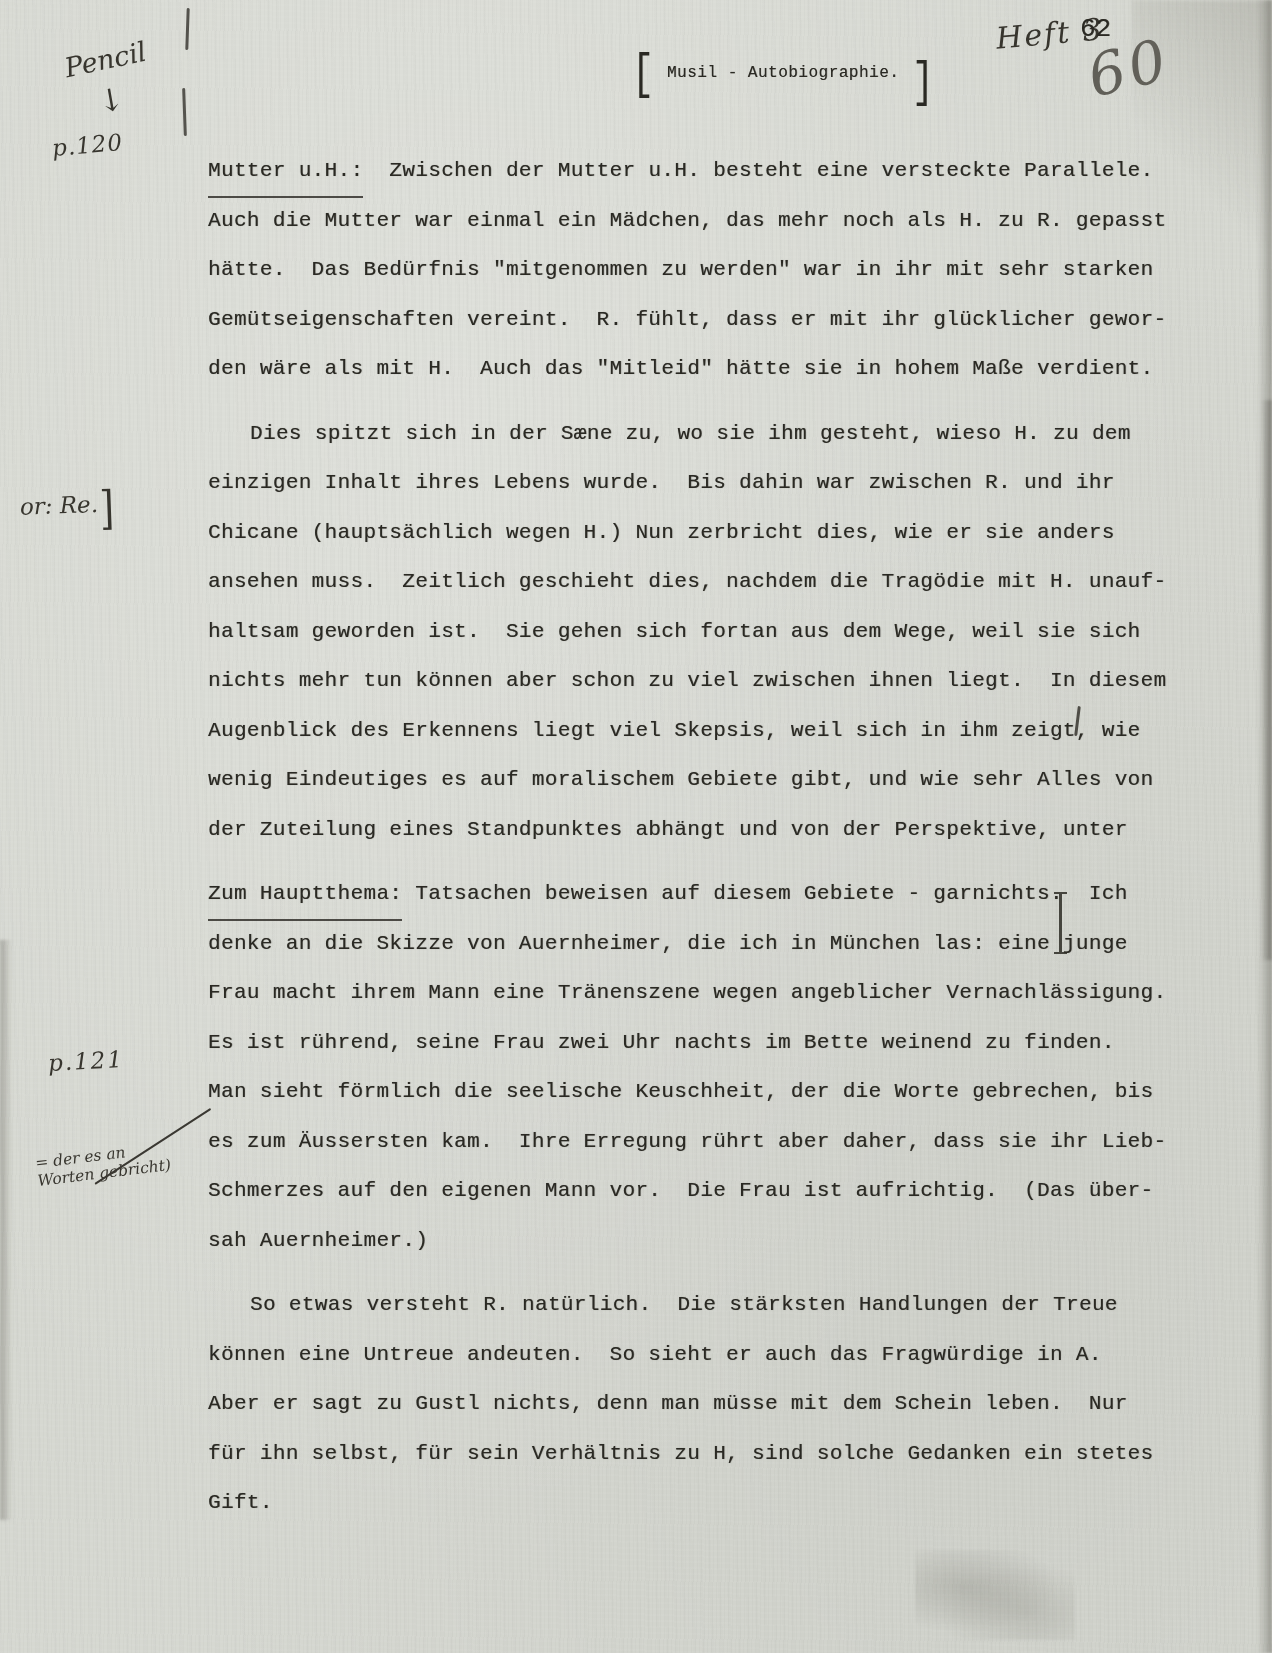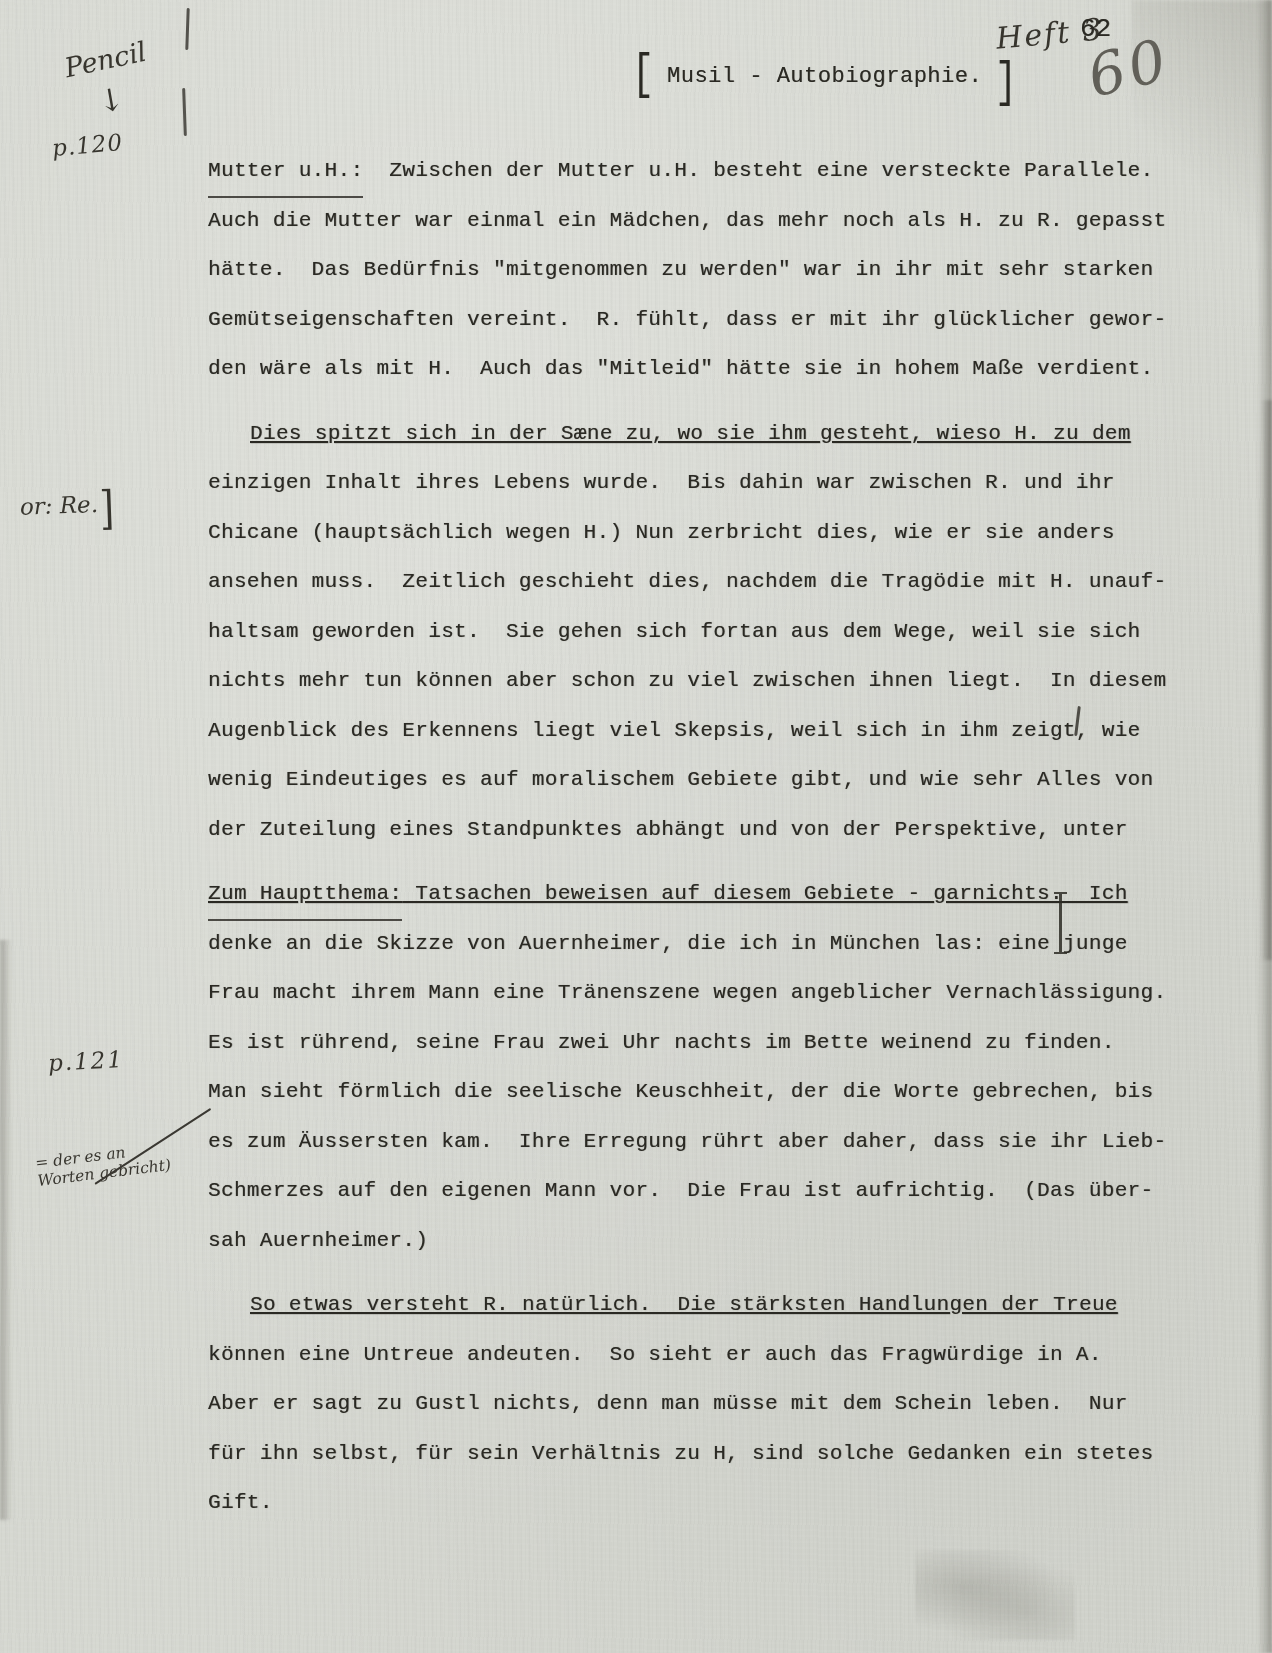--- a/index.html
+++ b/index.html
@@ -22,21 +22,21 @@
   }
   .typed{font-family:"Liberation Mono","DejaVu Sans Mono",monospace;}
   .hand{font-family:"DejaVu Serif","Liberation Serif",serif;font-style:italic;color:#37352e;}
 
   
   .heft{position:absolute;left:996px;top:16px;font-size:30px;transform:rotate(-5deg);letter-spacing:2px;}
   .title-block{position:absolute;left:628px;top:42px;display:flex;align-items:flex-start;}
   .bracket{font-size:50px;line-height:1;transform:scaleX(0.75);}
   .bracket-open{transform:scaleX(0.75) translateY(8px);}
   .bracket-close{transform:scaleX(0.75) translateY(16px);}
-  .title-text{font-size:22px;padding:0 9px;transform:translateY(22px);letter-spacing:0.5px;
+  .title-text{font-size:16px;padding:0 9px;transform:translateY(22px);letter-spacing:0.5px;
     text-shadow:0.4px 0.3px 0.6px rgba(42,40,34,0.5);}
   .pagenum-typed{position:absolute;left:1080px;top:14px;font-size:26px;text-shadow:0.4px 0.3px 0.6px rgba(42,40,34,0.5);}
   .pagenum-pencil{position:absolute;left:1088px;top:34px;font-size:58px;color:#514f48;
     transform:rotate(-14deg);opacity:0.88;letter-spacing:4px;}
 
   
   .note-pencil{position:absolute;left:64px;top:44px;font-size:27px;transform:rotate(-12deg);}
   .arrow-down{position:absolute;left:98px;top:82px;font-size:31px;transform:rotate(-10deg);}
   .p120{position:absolute;left:52px;top:132px;font-size:23px;transform:rotate(-5deg);letter-spacing:1px;}
   .orre{position:absolute;left:20px;top:482px;font-size:23px;transform:rotate(-2deg);}
@@ -54,21 +54,21 @@
   .ibeam{position:absolute;left:1054px;top:892px;width:13px;height:58px;
     border-top:2.5px solid rgba(45,43,36,0.85);border-bottom:2.5px solid rgba(45,43,36,0.85);}
   .ibeam::before{content:"";position:absolute;left:5px;top:0;bottom:0;width:2.5px;background:rgba(45,43,36,0.85);}
   .alles-mark{position:absolute;left:1076px;top:706px;width:2.5px;height:30px;
     background:rgba(45,43,36,0.8);transform:rotate(7deg);border-radius:2px;}
 
   
   .body-text{position:absolute;left:208px;top:146px;font-size:21px;letter-spacing:0.35px;}
   .line{white-space:pre;line-height:49.5px;height:49.5px;
     text-shadow:0.45px 0.3px 0.7px rgba(42,40,34,0.55);}
-  .line.para{margin-top:15px;text-decoration:underline;}
+  .line.para{margin-top:15px;}
   .line.indent{padding-left:42px;}
   .lead{border-bottom:2.5px solid rgba(40,38,32,0.8);padding-bottom:14px;}
 
   
   .edge-right{position:absolute;right:0;top:0;bottom:0;width:16px;
     background:linear-gradient(to left, rgba(90,88,80,0.45), rgba(90,88,80,0.12) 60%, transparent);
     filter:blur(1px);}
   .edge-right-mid{position:absolute;right:0;top:400px;height:560px;width:11px;
     background:linear-gradient(to left, rgba(75,73,66,0.4), transparent);filter:blur(1.5px);}
   .edge-left{position:absolute;left:0;top:940px;width:12px;height:580px;

